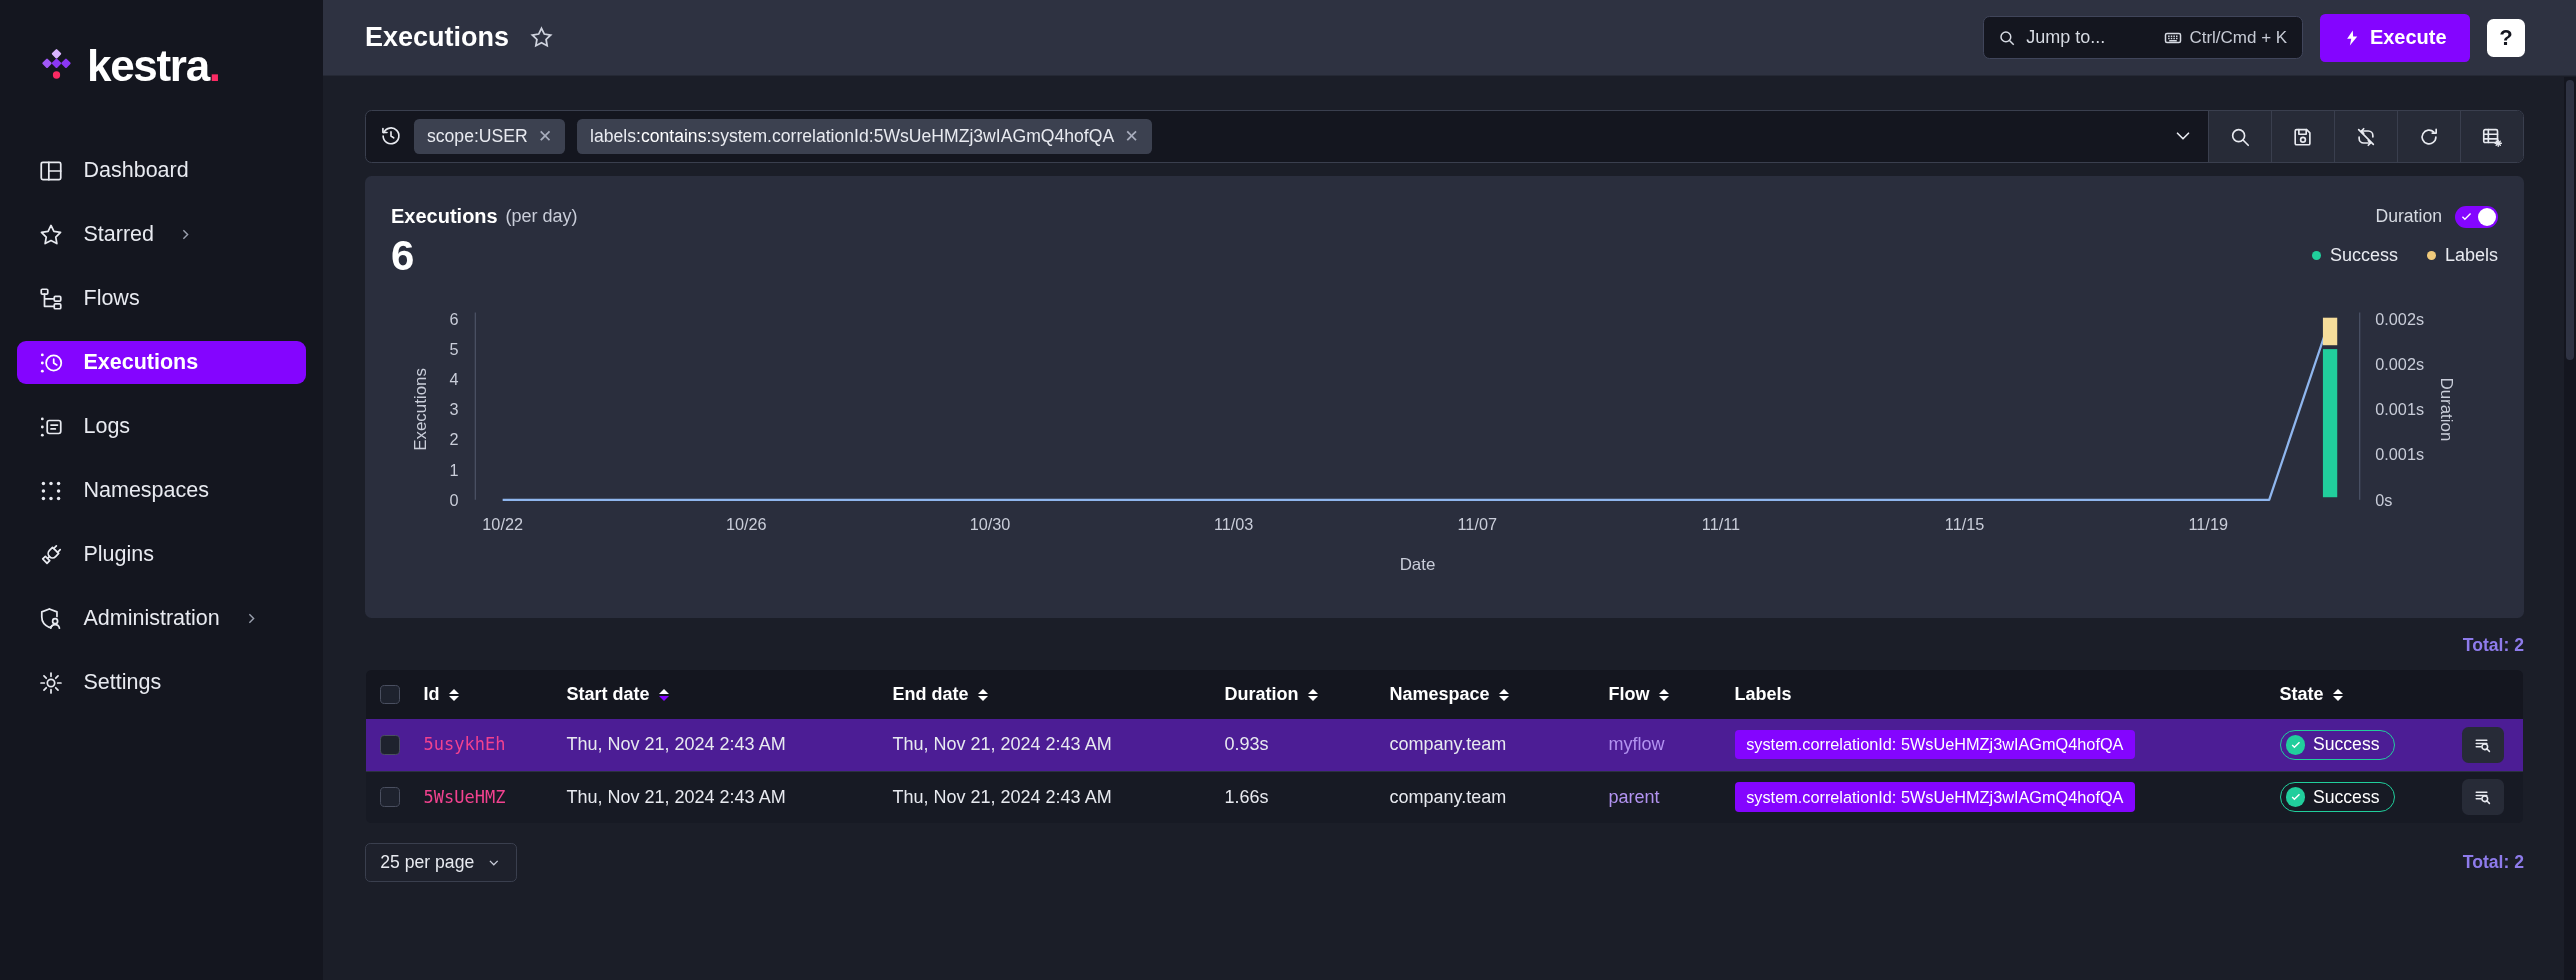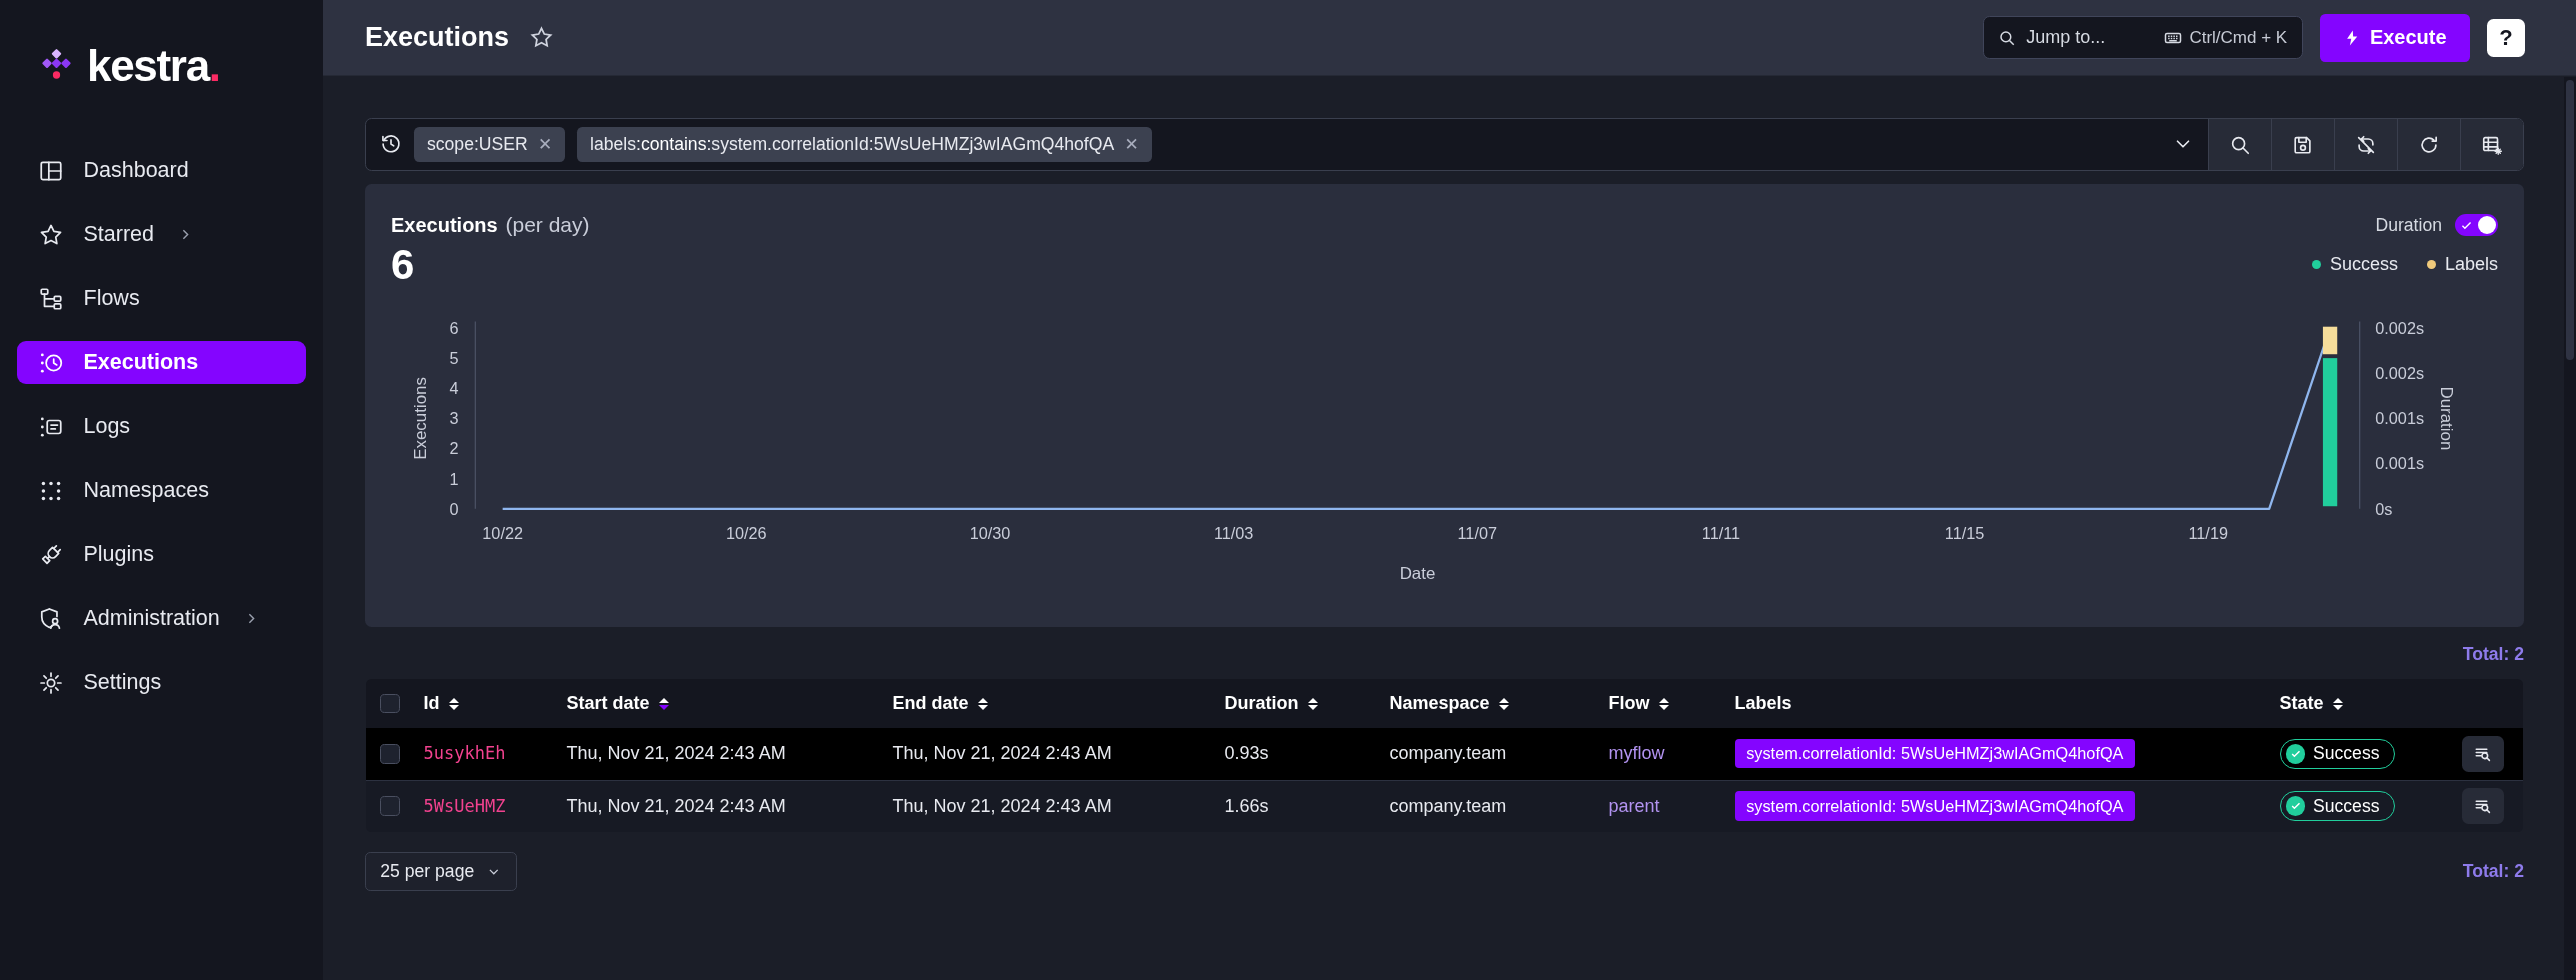--- a/index.html
+++ b/index.html
@@ -32,57 +32,57 @@
              display:flex; align-items:center; gap:10.4px; padding:0 14.3px; font-size:18px; color:#d6dae2; }
   .jumpbox svg { width:18px; height:18px; stroke:#d6dae2; fill:none; stroke-width:2; }
   .jump-short { margin-left:auto; display:flex; align-items:center; gap:7.8px; color:#c6cad4; font-size:17px; }
   .btn-execute { height:48px; padding:0 23.4px; background:#8405ff; border-radius:5.2px; display:flex; align-items:center; gap:9px;
                  color:#fff; font-size:20px; font-weight:700; cursor:pointer; }
   .btn-execute svg { width:18px; height:18px; fill:#fff; }
   .btn-help { width:38px; height:38px; background:#fff; border-radius:6.5px; display:flex; align-items:center; justify-content:center;
               color:#14161f; font-size:22px; font-weight:800; cursor:pointer; }
 
   
-  .content { flex:1; padding:34px 52px 9px 42px;margin-top:8px; }
+  .content { flex:1; padding:34px 52px 9px 42px; }
 
   
   .filterbar { display:flex; align-items:stretch; height:53px; border:1.3px solid #3a3f4e; border-radius:6.5px; background:#14161f; overflow:hidden; }
   .filter-left { flex:1; display:flex; align-items:center; gap:11.7px; padding:0 14.3px; }
   .icon-btn-plain svg, .fbtn svg { width:22px; height:22px; stroke:#e8eaf0; fill:none; stroke-width:1.8; stroke-linecap:round; stroke-linejoin:round; }
   .chip { display:flex; align-items:center; gap:10.4px; height:35px; background:#3c4150; border-radius:5.2px; padding:0 13px; font-size:17.6px; color:#e8eaf0; white-space:nowrap; }
   .chip .x { color:#a8adbd; font-size:17px; cursor:pointer; }
   .chip .op { color:#ffffff; }
   .filter-chevron { margin-left:auto; }
   .fbtn { width:63px; border-left:1.3px solid #3a3f4e; background:#272b37; display:flex; align-items:center; justify-content:center; cursor:pointer; }
 
   
   .chart-card { margin-top:13px; background:#2a2e3d; border-radius:6.5px; padding:29px 26px 18px 26px; }
   .cc-row1 { display:flex; align-items:center; }
   .cc-title { font-size:20px; font-weight:800; color:#fff; }
-  .cc-sub { font-size:21px; color:#c9cdd9; margin-left:7.8px; }
+  .cc-sub { font-size:18px; color:#c9cdd9; margin-left:7.8px; }
   .cc-toggle-wrap { margin-left:auto; display:flex; align-items:center; gap:13px; font-size:17.6px; color:#d6dae2; }
   .toggle { width:43px; height:22px; background:#8405ff; border-radius:11px; position:relative; cursor:pointer; }
   .toggle .knob { position:absolute; right:2px; top:2px; width:18px; height:18px; border-radius:50%; background:#fff; }
   .toggle svg { position:absolute; left:4.6px; top:4.6px; width:13px; height:13px; stroke:#fff; fill:none; stroke-width:2.6; }
   .cc-row2 { display:flex; align-items:center; margin-top:6.5px; }
   .cc-count { font-size:42px; font-weight:800; color:#fff; line-height:1; }
   .legend { margin-left:auto; display:flex; align-items:center; gap:29px; font-size:18px; color:#e8eaf0; }
   .legend .item { display:flex; align-items:center; gap:9px; cursor:pointer; }
   .legend .dot { width:9px; height:9px; border-radius:50%; }
   .chart-wrap { margin-top:29px; }
   svg.chart { width:2107px; height:294px; display:block; }
 
   
   .total-row { text-align:right; font-size:17.6px; font-weight:700; color:#8e7beb; margin:17px 0 13px 0; }
 
   
   table.exec { width:2159px; border-collapse:collapse; border-radius:6.5px; overflow:hidden; border:0.7px solid #343a4a; }
   table.exec th { background:#14161f; height:50px; font-size:18px; font-weight:700; color:#fff; text-align:left; padding-left:18px; white-space:nowrap; }
   table.exec td { height:52px; font-size:18px; color:#e8eaf0; padding-left:18px; white-space:nowrap; }
-  tr.row-a td { background:#000000; }
+  tr.row-a td { background:#4c1d95; }
   tr.row-b td { background:#171a24; border-top:1.3px solid #2c3140; }
   .sort { display:inline-flex; flex-direction:column; gap:2px; margin-left:9px; vertical-align:middle; }
   .tri { width:0; height:0; border-left:5.2px solid transparent; border-right:5.2px solid transparent; }
   .tri.up { border-bottom:5.9px solid #fff; }
   .tri.down { border-top:5.9px solid #fff; }
   .tri.down.active { border-top-color:#8405ff; }
   .cbx { width:19.5px; height:19.5px; border:1.3px solid #4a4f60; border-radius:4.6px; background:#1e222e; margin-left:-3.9px; cursor:pointer; }
   .id-link { font-family:"DejaVu Sans Mono", monospace; font-size:17px; color:#f2428f; cursor:pointer; }
   .flow-link { color:#b293f0; cursor:pointer; }
   .lbl-chip { display:inline-block; background:#8405ff; color:#fff; font-size:16.3px; padding:5.2px 11.7px; border-radius:3.9px; cursor:pointer; }

